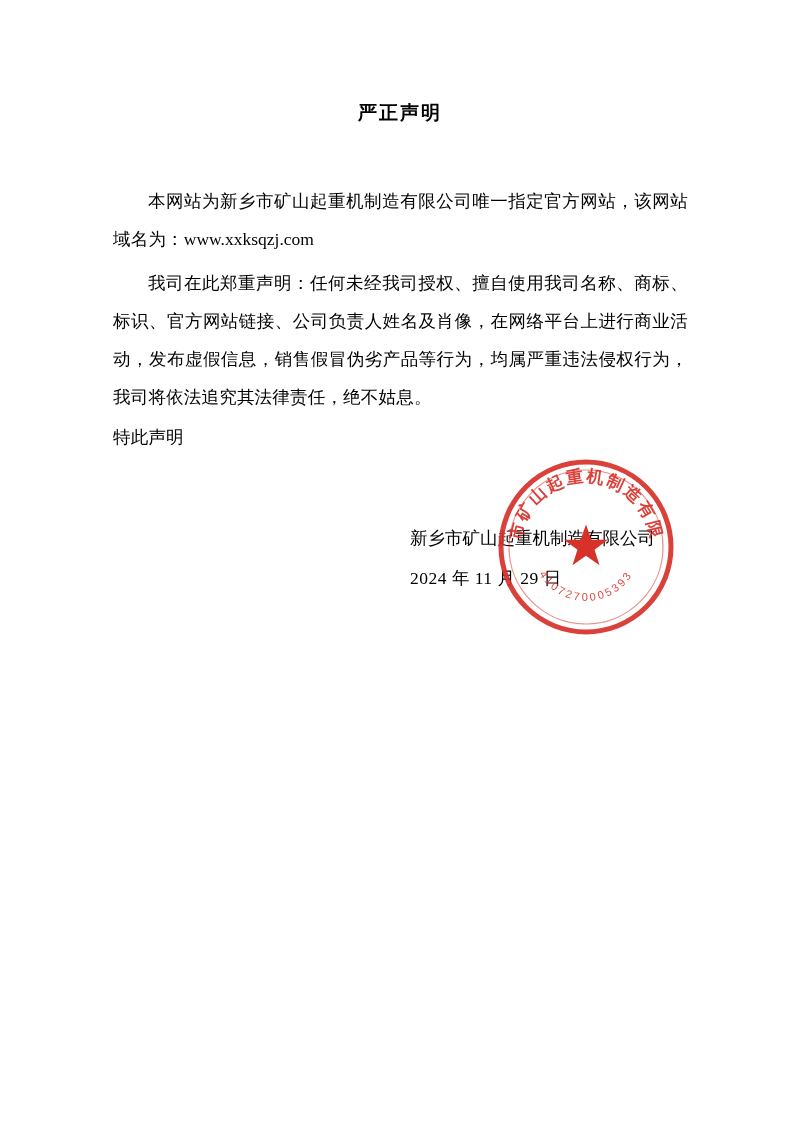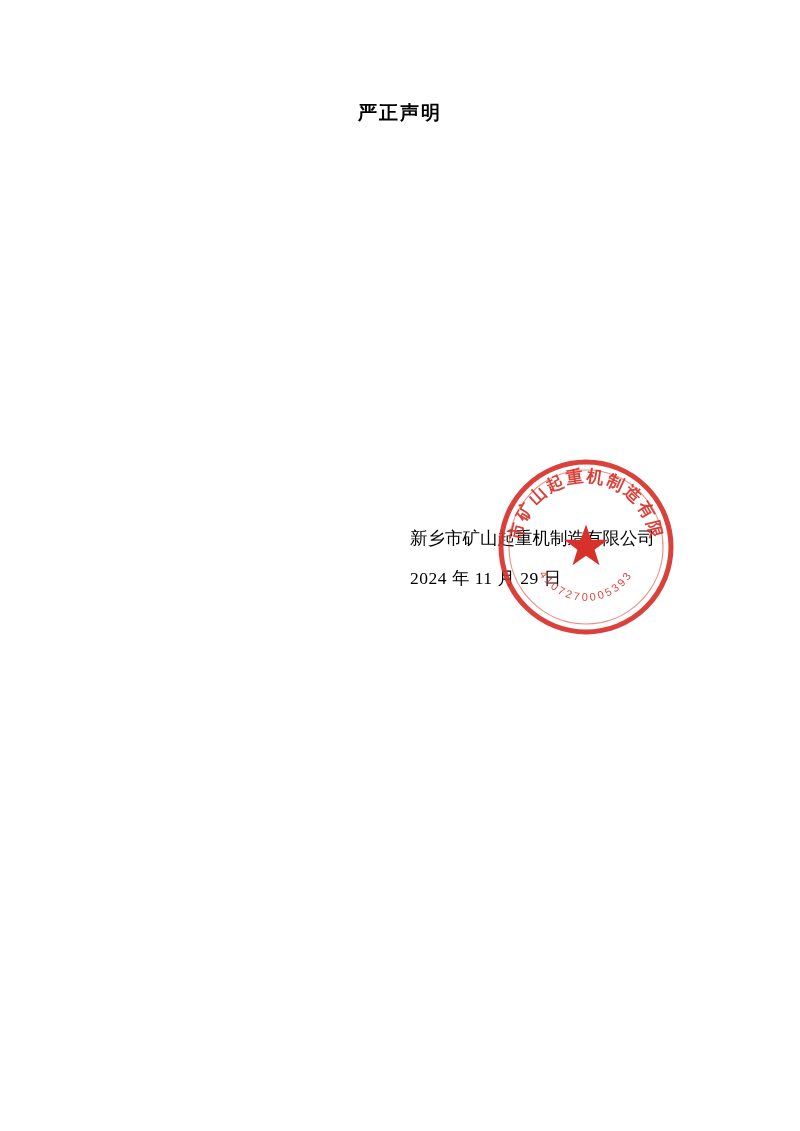--- a/index.html
+++ b/index.html
@@ -98,20 +98,28 @@
     color: #d8312a;
   }
 </style>
 </head>
 <body>
 
 <div class="page">
 
   <div class="doc-title">严正声明</div>
 
+  <div class="body-block">
+
+    <p class="para indent p-1"><span>本网站为新乡市矿山起重机制造有限公司唯一指定官方网站，该网站域名为：</span><span class="url">www.xxksqzj.com</span></p>
+
+    <p class="para indent">我司在此郑重声明：任何未经我司授权、擅自使用我司名称、商标、标识、官方网站链接、公司负责人姓名及肖像，在网络平台上进行商业活动，发布虚假信息，销售假冒伪劣产品等行为，均属严重违法侵权行为，我司将依法追究其法律责任，绝不姑息。</p>
+
+    <p class="para p-3">特此声明</p>
+  </div>
 
   <div class="signature-block">
     <span class="sig-line">新乡市矿山起重机制造有限公司</span>
     <span class="sig-line sig-date">2024 年 11 月 29 日</span>
   </div>
 
   <div class="seal">
     <svg width="178" height="178" viewBox="0 0 178 178" xmlns="http://www.w3.org/2000/svg">
       <defs>
         <path id="sealTopArc" d="M 24,89 A 65,65 0 0 1 154,89" fill="none"></path>

